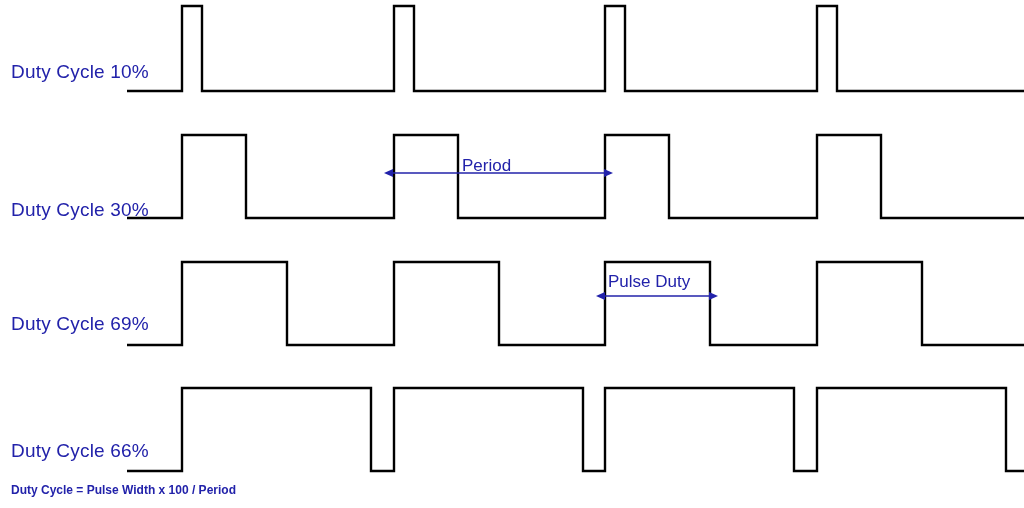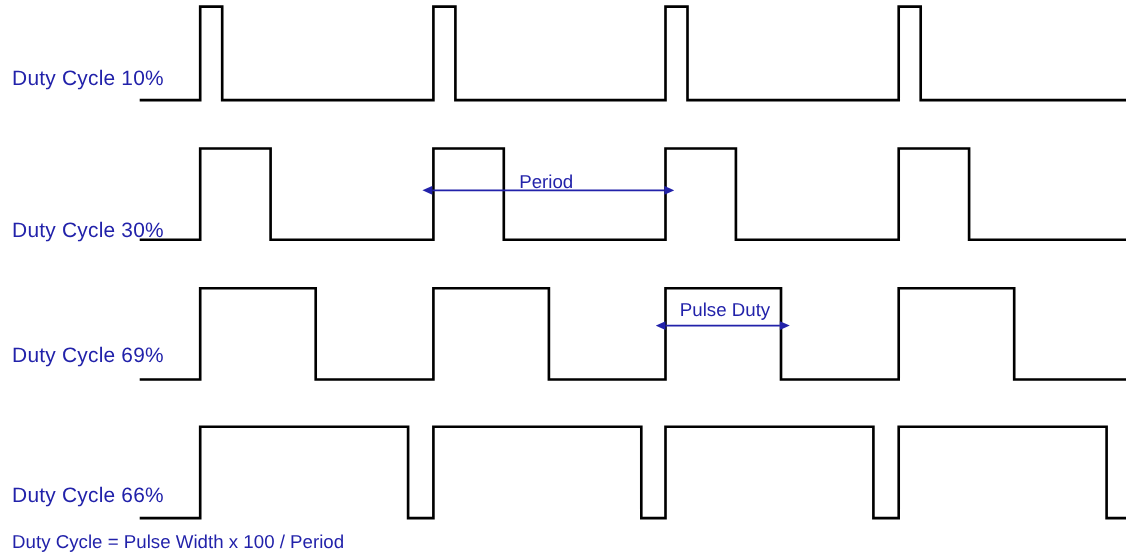--- a/index.html
+++ b/index.html
@@ -35,34 +35,33 @@
     white-space: nowrap;
     line-height: 1;
     text-align: center;
   }
   #formula-text {
     position: absolute;
     left: 11px;
     top: 484px;
     color: #2222aa;
     font-family: "Liberation Sans", sans-serif;
-    font-size: 17px;
-    font-weight: 400;
+    font-size: 12px;
+    font-weight: 700;
     white-space: nowrap;
     line-height: 1;
   }
   .annot-text {
     position: absolute;
     color: #2222aa;
     font-family: "Liberation Sans", sans-serif;
     font-size: 17px;
     font-weight: 400;
     white-space: nowrap;
     line-height: 1;
-    margin-left: 10px;
   }
   #label-duty-10 { left: 11px; top: 62px; }
   #label-duty-30 { left: 11px; top: 200px; }
   #label-duty-50 { left: 11px; top: 314px; }
   #label-duty-90 { left: 11px; top: 441px; }
   #period-label { left: 462px; top: 157px; }
   #pulse-width-label { left: 608px; top: 273px; }
 </style>
 </head>
 <body>

